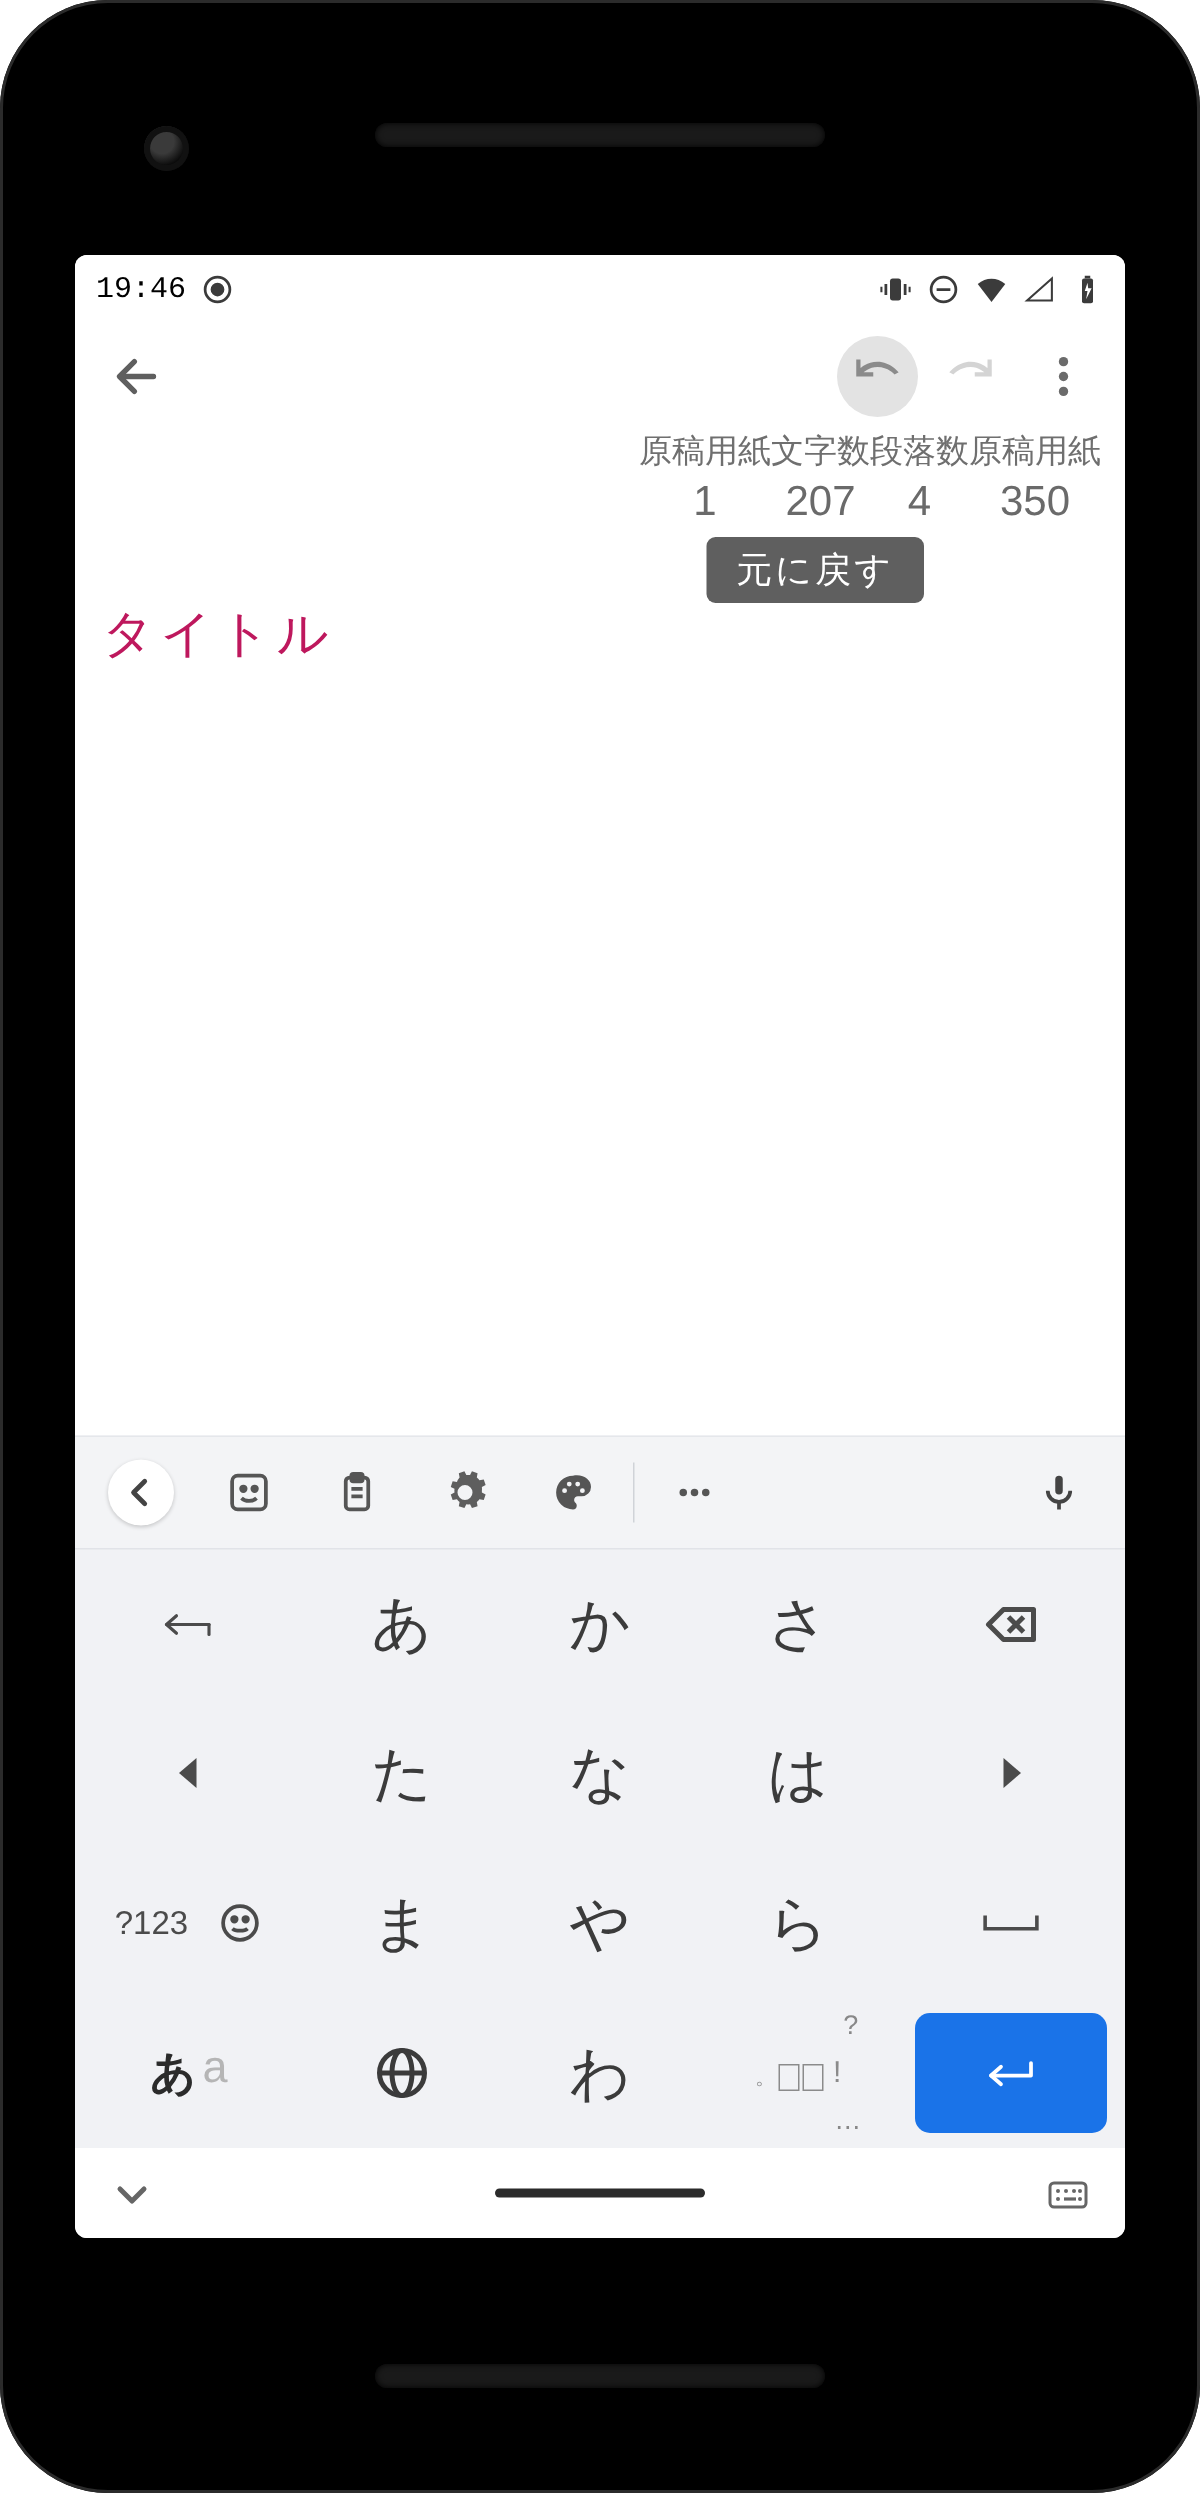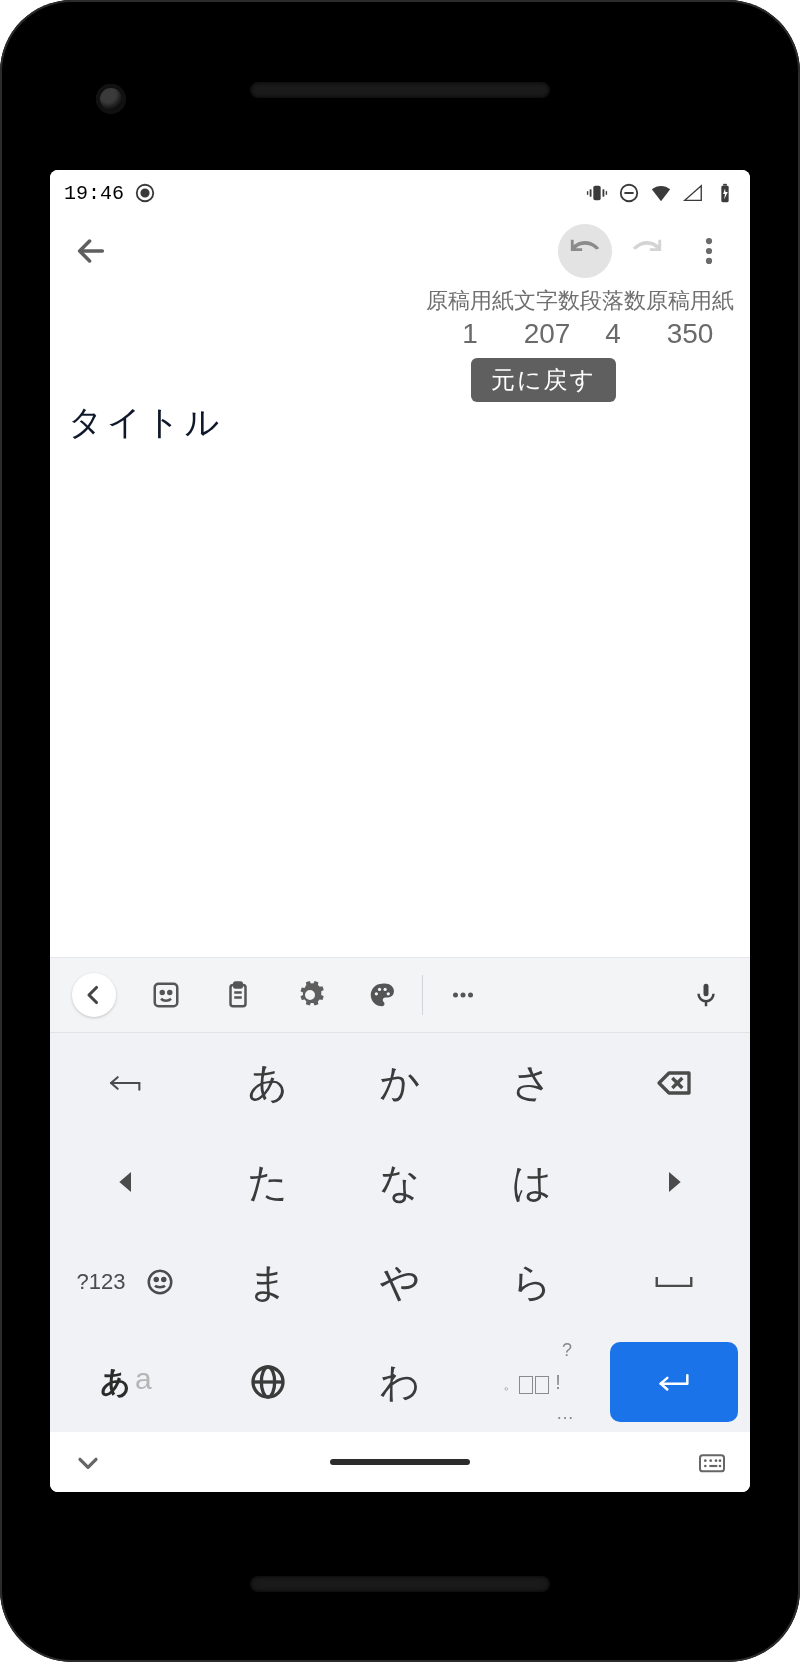--- a/index.html
+++ b/index.html
@@ -124,21 +124,21 @@
 
   
   .editor {
     flex: 1;
     padding: 10px 18px 0;
     overflow: hidden;
     position: relative;
   }
   .title-ph {
     font-size: 34px;
-    color: #0f172a;
+    color: #be185d;
     letter-spacing: 4px;
     padding: 32px 0 24px;
   }
   .body-text {
     font-size: 30px;
     line-height: 1.55;
     color: #222;
     text-indent: 2em;
     font-feature-settings: "palt";
     letter-spacing: 0;

